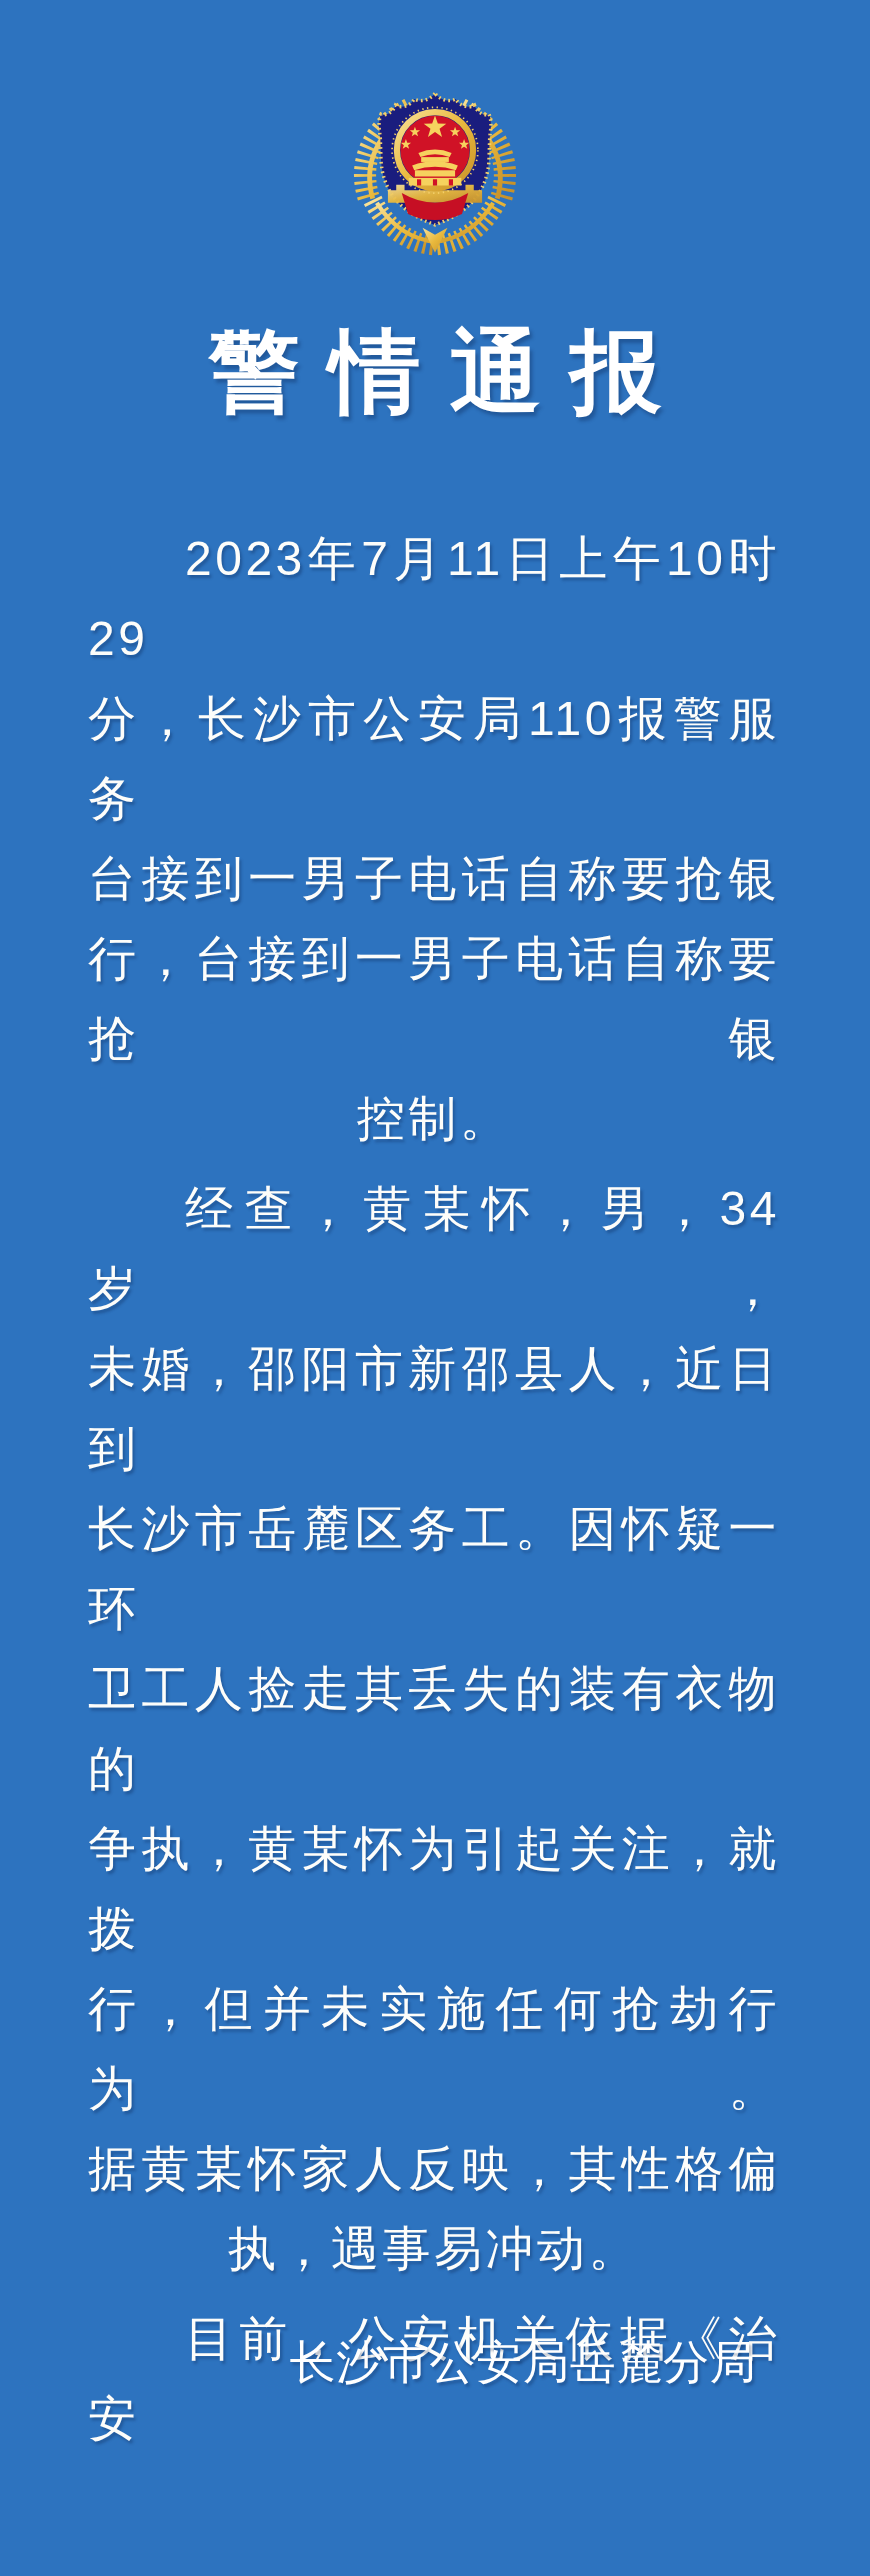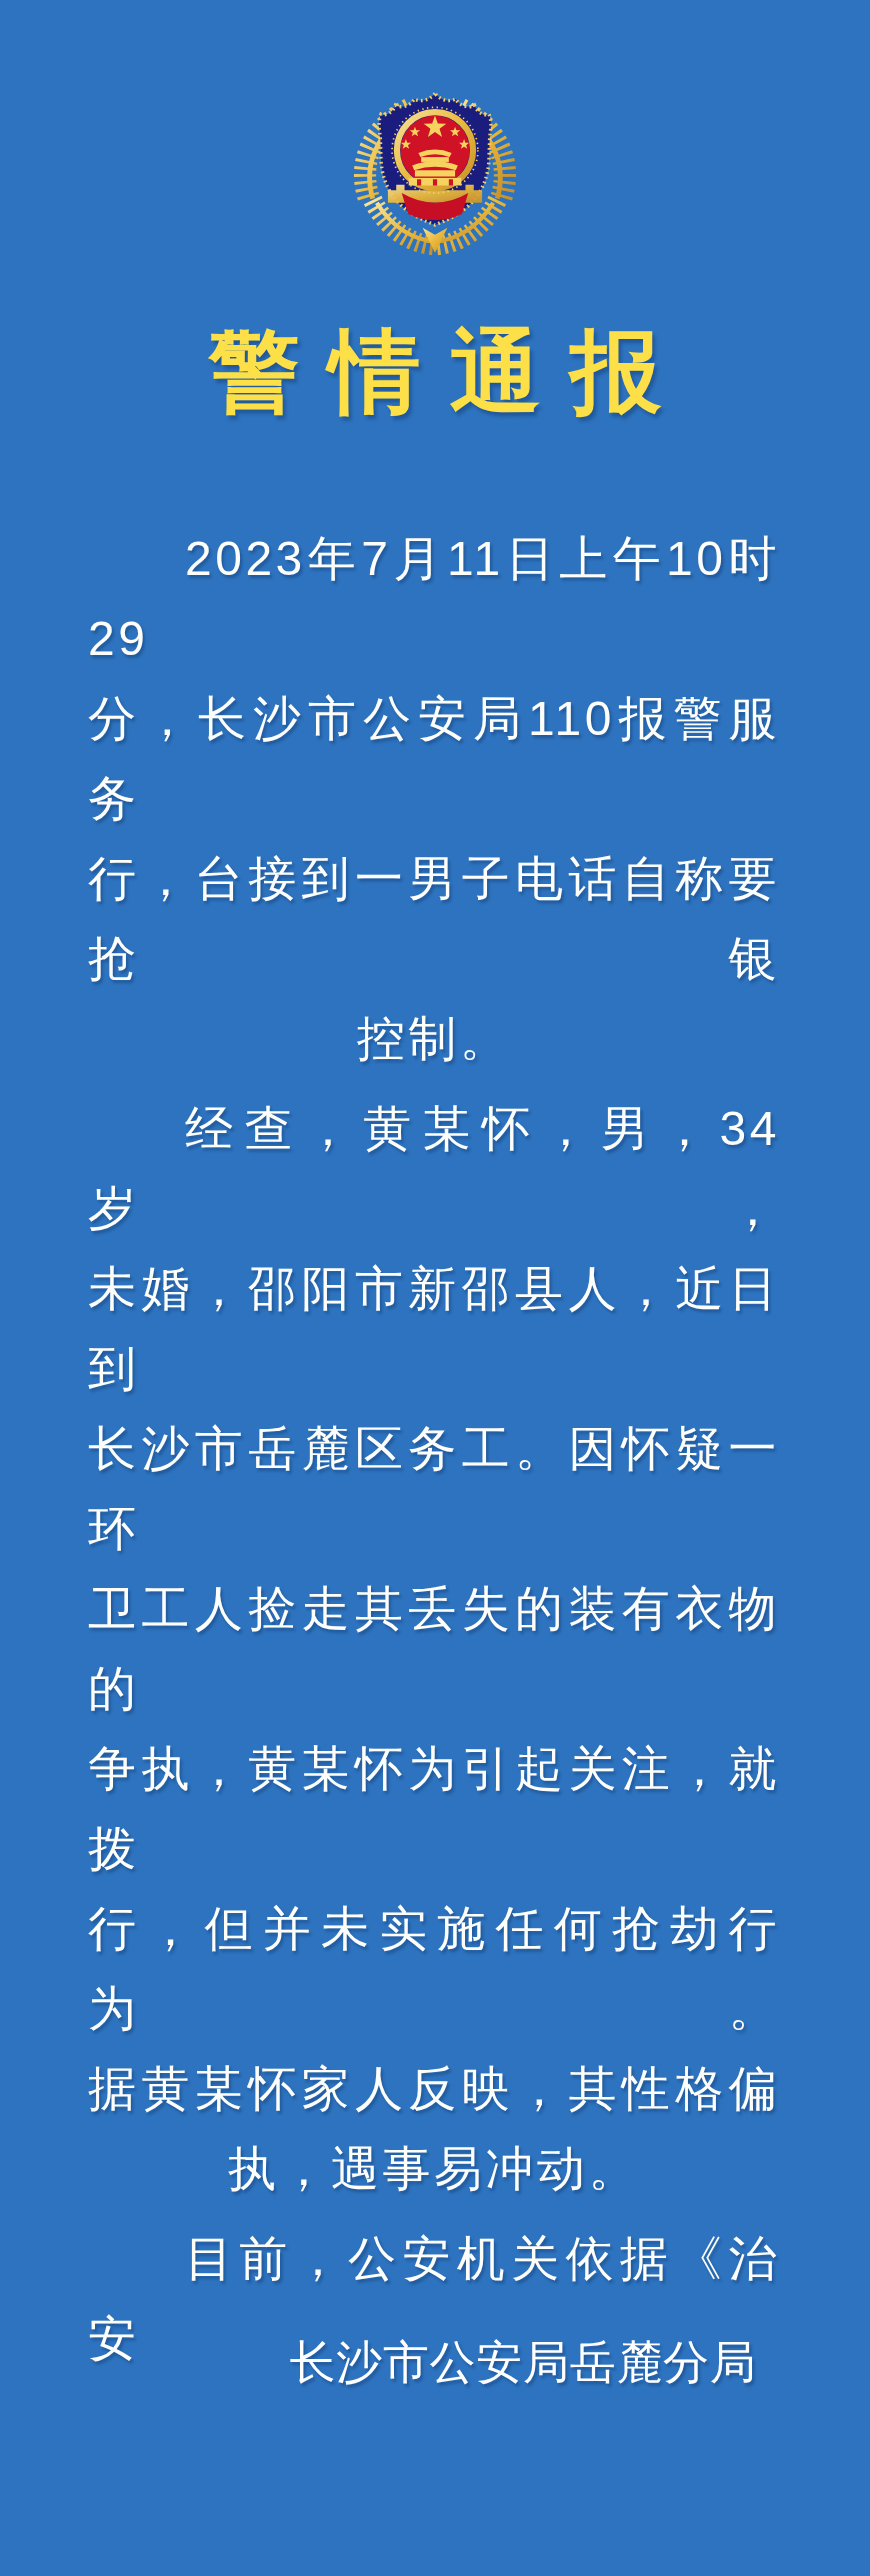--- a/index.html
+++ b/index.html
@@ -17,21 +17,21 @@
   }
   
   #title{
     position:absolute;left:0;top:317px;width:100%;
     padding-left:29.5px;box-sizing:border-box;
     text-align:center;
     font-family:"Liberation Serif","DejaVu Serif",serif;
     font-weight:900;
     font-size:91px;line-height:112px;
     letter-spacing:29.5px;
-    color:#fde047;
+    color:#ffffff;
     text-shadow:2.8px 3.5px 3.5px rgba(5,25,70,.30);
     white-space:nowrap;
   }
   
   #bodytext{
     position:absolute;left:88px;top:519px;width:692px;
     font-size:48px;line-height:80px;letter-spacing:3.5px;
     color:#fdfdfa;
     text-shadow:2.1px 2.8px 2.8px rgba(5,25,70,.30);
   }
@@ -107,20 +107,21 @@
 
       <path d="M82,162 Q130,190 178,162 L169,192 Q130,210 91,192 Z" fill="#c60f24"></path>
     </svg>
   </div>
 
   <div id="title">警情通报</div>
 
   <div id="bodytext">
     <div class="ln just indent">2023年7月11日上午10时29</div>
     <div class="ln just">分，长沙市公安局110报警服务</div>
+    <div class="ln just">台接到一男子电话自称要抢银</div>
     <div class="ln just">行，台接到一男子电话自称要抢银</div>
     <div class="ln left">控制。</div>
 
     <div class="ln just indent pgap">经查，黄某怀，男，34岁，</div>
     <div class="ln just">未婚，邵阳市新邵县人，近日到</div>
     <div class="ln just">长沙市岳麓区务工。因怀疑一环</div>
     <div class="ln just">卫工人捡走其丢失的装有衣物的</div>
     <div class="ln just">争执，黄某怀为引起关注，就拨</div>
     <div class="ln just">行，但并未实施任何抢劫行为。</div>
     <div class="ln just">据黄某怀家人反映，其性格偏</div>

